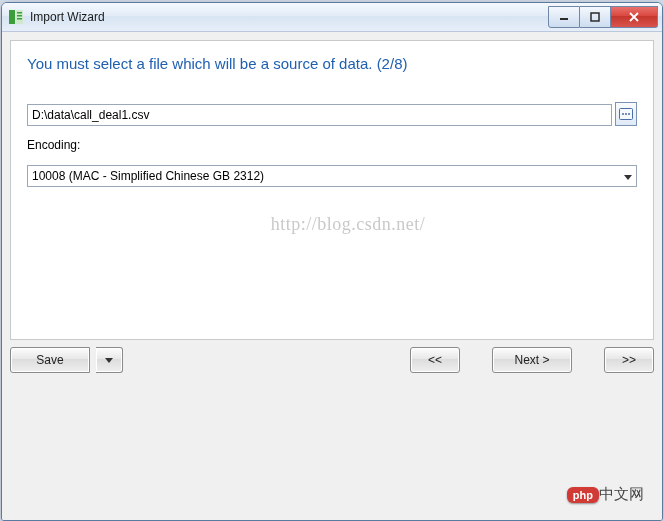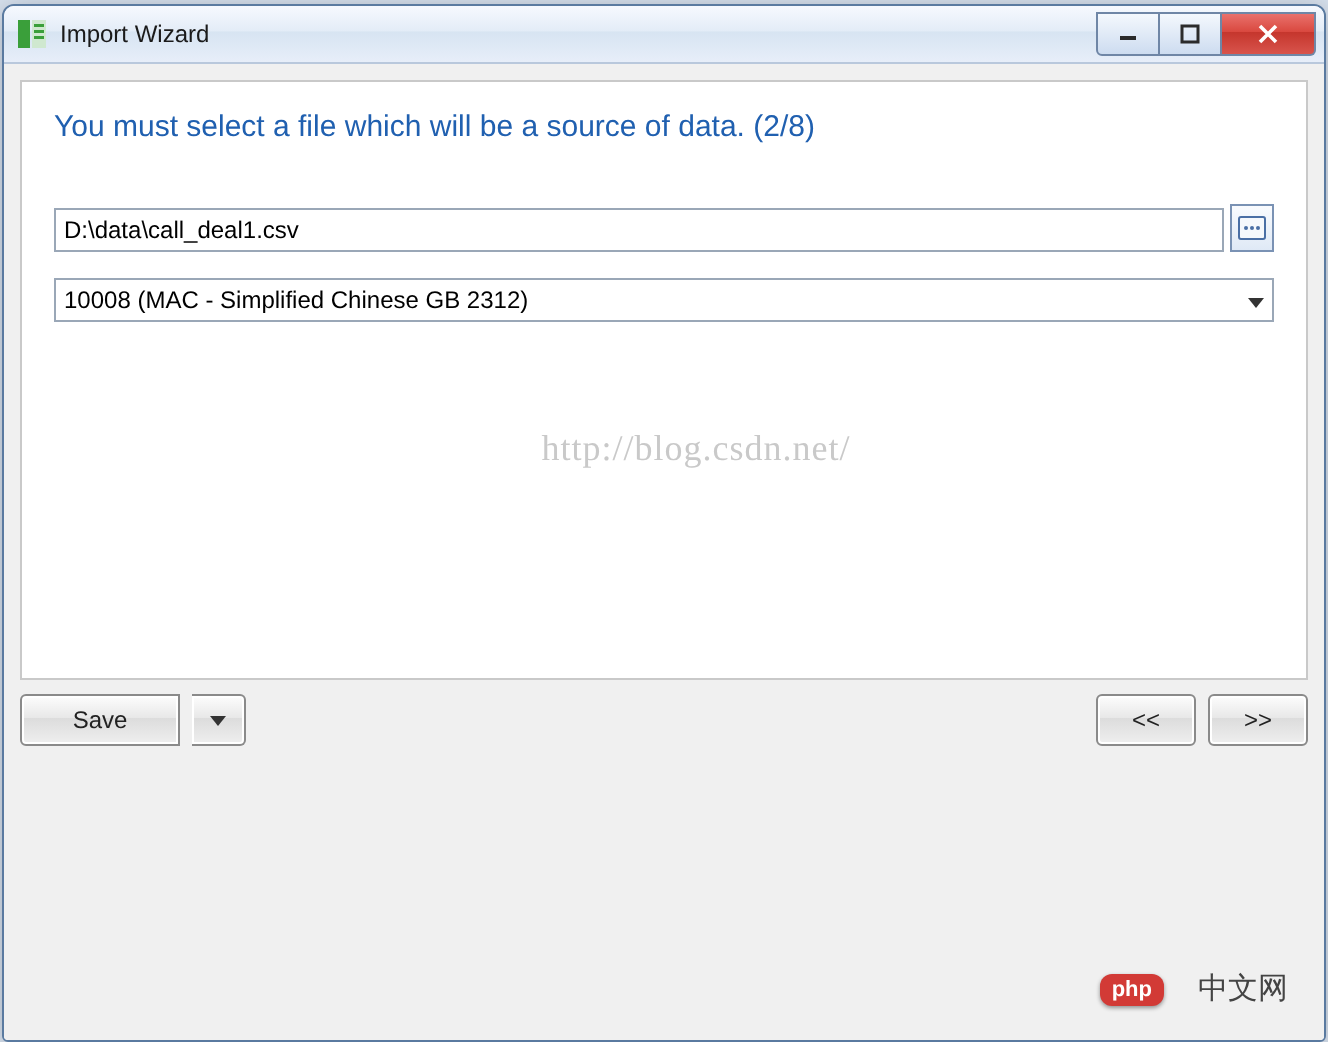--- a/index.html
+++ b/index.html
@@ -18,29 +18,29 @@
   .heading{color:#2060b0;font-size:15px;margin:4px 0 30px 0;}
   .field-label{color:#000;font-size:12px;margin-bottom:3px;}
   .textbox-row{display:flex;align-items:flex-end;margin-bottom:12px;}
   .textbox{flex:1;height:18px;border:1px solid #9aa7b7;background:#fff;padding:1px 4px;font-size:12px;color:#000;line-height:18px;}
   .browse-btn{width:20px;height:22px;margin-left:3px;border:1px solid #7a92b4;background:linear-gradient(#f9fbfe,#dfe9f6);display:flex;align-items:center;justify-content:center;cursor:default;}
   .browse-btn svg{width:14px;height:12px;}
   .select-row{display:flex;align-items:stretch;margin-bottom:12px;margin-top:13px;}
   .select{flex:1;height:18px;border:1px solid #9aa7b7;background:#fff;padding:1px 18px 1px 4px;font-size:12px;color:#000;line-height:18px;position:relative;}
   .select .caret{position:absolute;right:4px;top:50%;transform:translateY(-50%);}
   .watermark{position:absolute;width:100%;text-align:center;top:58%;color:#c9c9c9;font-family:"Times New Roman",serif;font-size:18px;letter-spacing:.5px;pointer-events:none;}
-  .button-bar{display:flex;align-items:center;margin-top:6px;height:28px;}
+  .button-bar{display:flex;align-items:center;margin-top:6px;height:28px;gap:26px;}
   .spacer{flex:1;}
   .btn{height:24px;min-width:58px;border:1px solid #8a8a8a;border-radius:3px;background:linear-gradient(#fdfdfd,#e8e8e8 45%,#dcdcdc 46%,#efefef);font-size:12px;color:#222;display:inline-flex;align-items:center;justify-content:center;padding:0 10px;margin-left:6px;cursor:default;box-shadow:0 0 0 1px #fff inset;}
   .btn.small{min-width:36px;padding:0 6px;}
   .save-group{display:inline-flex;}
   .save-main{border-radius:3px 0 0 3px;margin-left:0;}
   .save-drop{min-width:18px;border-left:0;border-radius:0 3px 3px 0;padding:0 4px;}
   .caret-down{width:0;height:0;border-left:4px solid transparent;border-right:4px solid transparent;border-top:5px solid #333;display:inline-block;}
-  .overlay-badge{position:absolute;right:18px;bottom:16px;display:flex;align-items:center;gap:17px;}
+  .overlay-badge{position:absolute;right:18px;bottom:16px;display:flex;align-items:center;gap:0;}
   .overlay-badge .pill{background:#d23a36;color:#fff;font-weight:bold;padding:2px 6px;border-radius:6px;font-size:11px;box-shadow:0 1px 2px rgba(0,0,0,.4);}
   .overlay-badge .tag{color:#444;font-size:15px;}
 </style>
 </head>
 <body>
 
 <div class="window">
 
   <div class="titlebar">
     <span class="app-icon">
@@ -82,39 +82,41 @@
         <div class="browse-btn">
           <svg viewBox="0 0 14 12">
             <rect x="0.5" y="0.5" width="13" height="11" rx="1" fill="#f5f8fc" stroke="#4a6fa5"></rect>
             <circle cx="4" cy="6" r="1" fill="#4a6fa5"></circle>
               <circle cx="7" cy="6" r="1" fill="#4a6fa5"></circle>
               <circle cx="10" cy="6" r="1" fill="#4a6fa5"></circle>
           </svg>
         </div>
       </div>
 
+      <div class="field-label">Encoding:</div>
       <div class="select-row">
         <div class="select">
           <span>10008 (MAC - Simplified Chinese GB 2312)</span>
           <span class="caret"><span class="caret-down"></span></span>
         </div>
       </div>
 
       <div class="watermark">http://blog.csdn.net/</div>
     </div>
 
     <div class="button-bar">
       <span class="save-group">
         <span class="btn save-main">Save</span>
         <span class="btn save-drop">
           <span class="caret-down"></span>
         </span>
       </span>
       <span class="spacer"></span>
       <span class="btn small">&lt;&lt;</span>
+      <span class="btn">Next &gt;</span>
       <span class="btn small">&gt;&gt;</span>
     </div>
   </div>
 
   <div class="overlay-badge">
     <span class="pill">php</span>
     <span class="tag">中文网</span>
   </div>
 
 </div>

